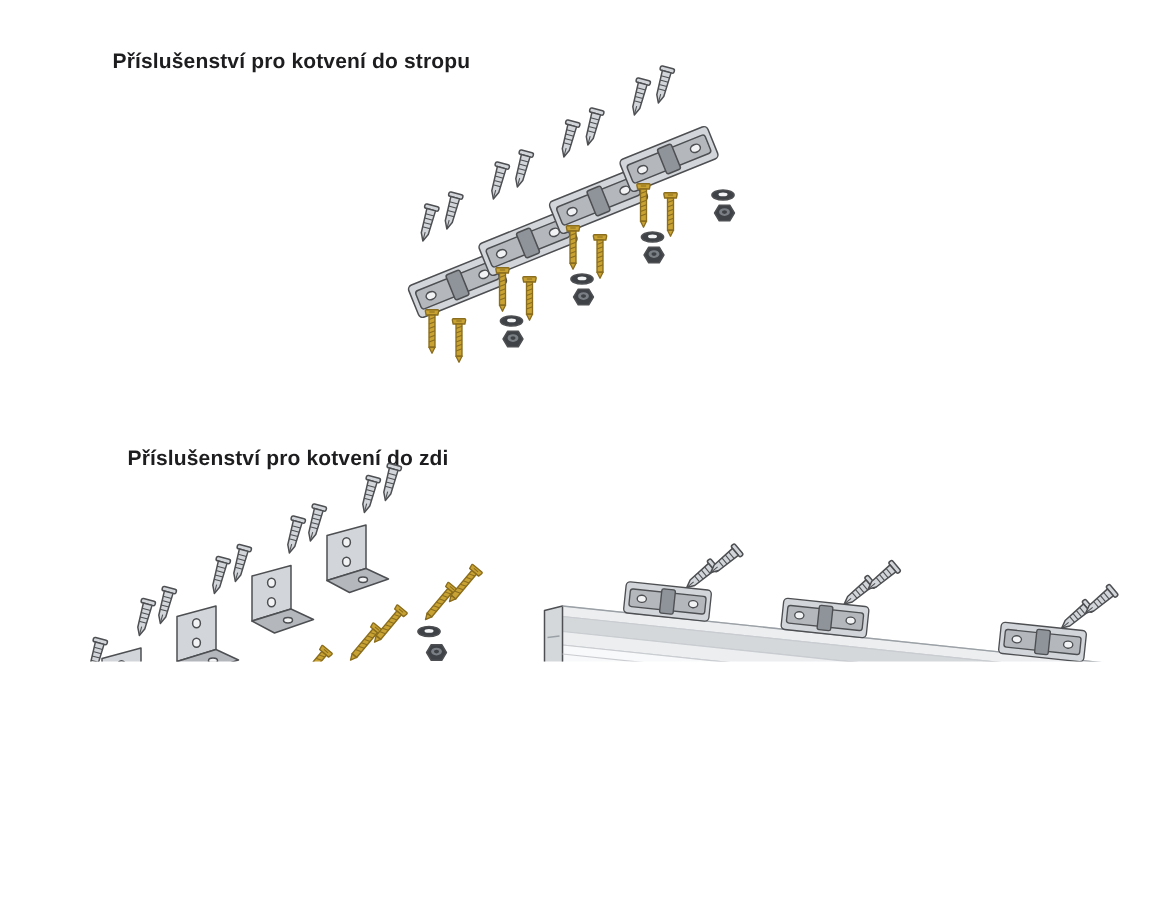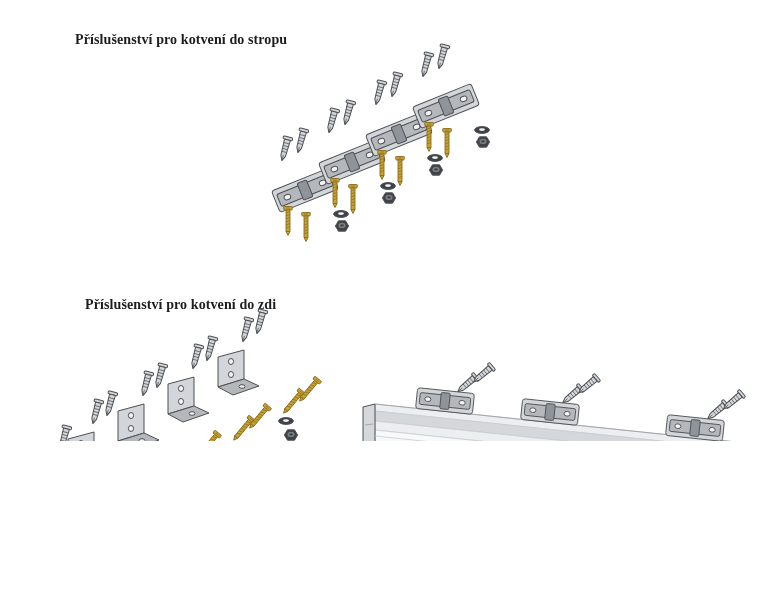--- a/index.html
+++ b/index.html
@@ -4,21 +4,21 @@
 <style>
   :root{
     --outline:#4d4f52; --metal_light:#d2d5d9; --metal_mid:#b4b8bd; --metal_dark:#8f949a;
     --hole_light:#f2f3f4; --screw_gold:#c8a233; --screw_gold_dark:#8a6d1d;
     --nut_dark:#3f4347; --nut_light:#7a7f85;
     --rail_light:#eceef0; --rail_mid:#d5d8db; --rail_white:#f8f9fa; --soft_line:#c9ccd0;
     --text:#1d1d1f; --background:#ffffff;
   }
   html,body{margin:0;padding:0;}
   .page{position:relative;width:775px;height:441px;background:var(--background);
-        overflow:hidden;font-family:Liberation Serif, serif;}
+        overflow:hidden;font-family:Liberation Sans, sans-serif;}
   .heading{position:absolute;font-size:14px;font-weight:bold;color:var(--text);
            letter-spacing:.1px;white-space:nowrap;}
   .heading.ceiling{left:75px;top:32px;}
   .heading.wall{left:85px;top:297px;}
   svg.illus{position:absolute;}
   .fill-light{fill:var(--metal_light);}
   .fill-mid{fill:var(--metal_mid);}
   .fill-dark{fill:var(--metal_dark);}
   .fill-hole{fill:var(--hole_light);}
   .fill-gold{fill:var(--screw_gold);}

